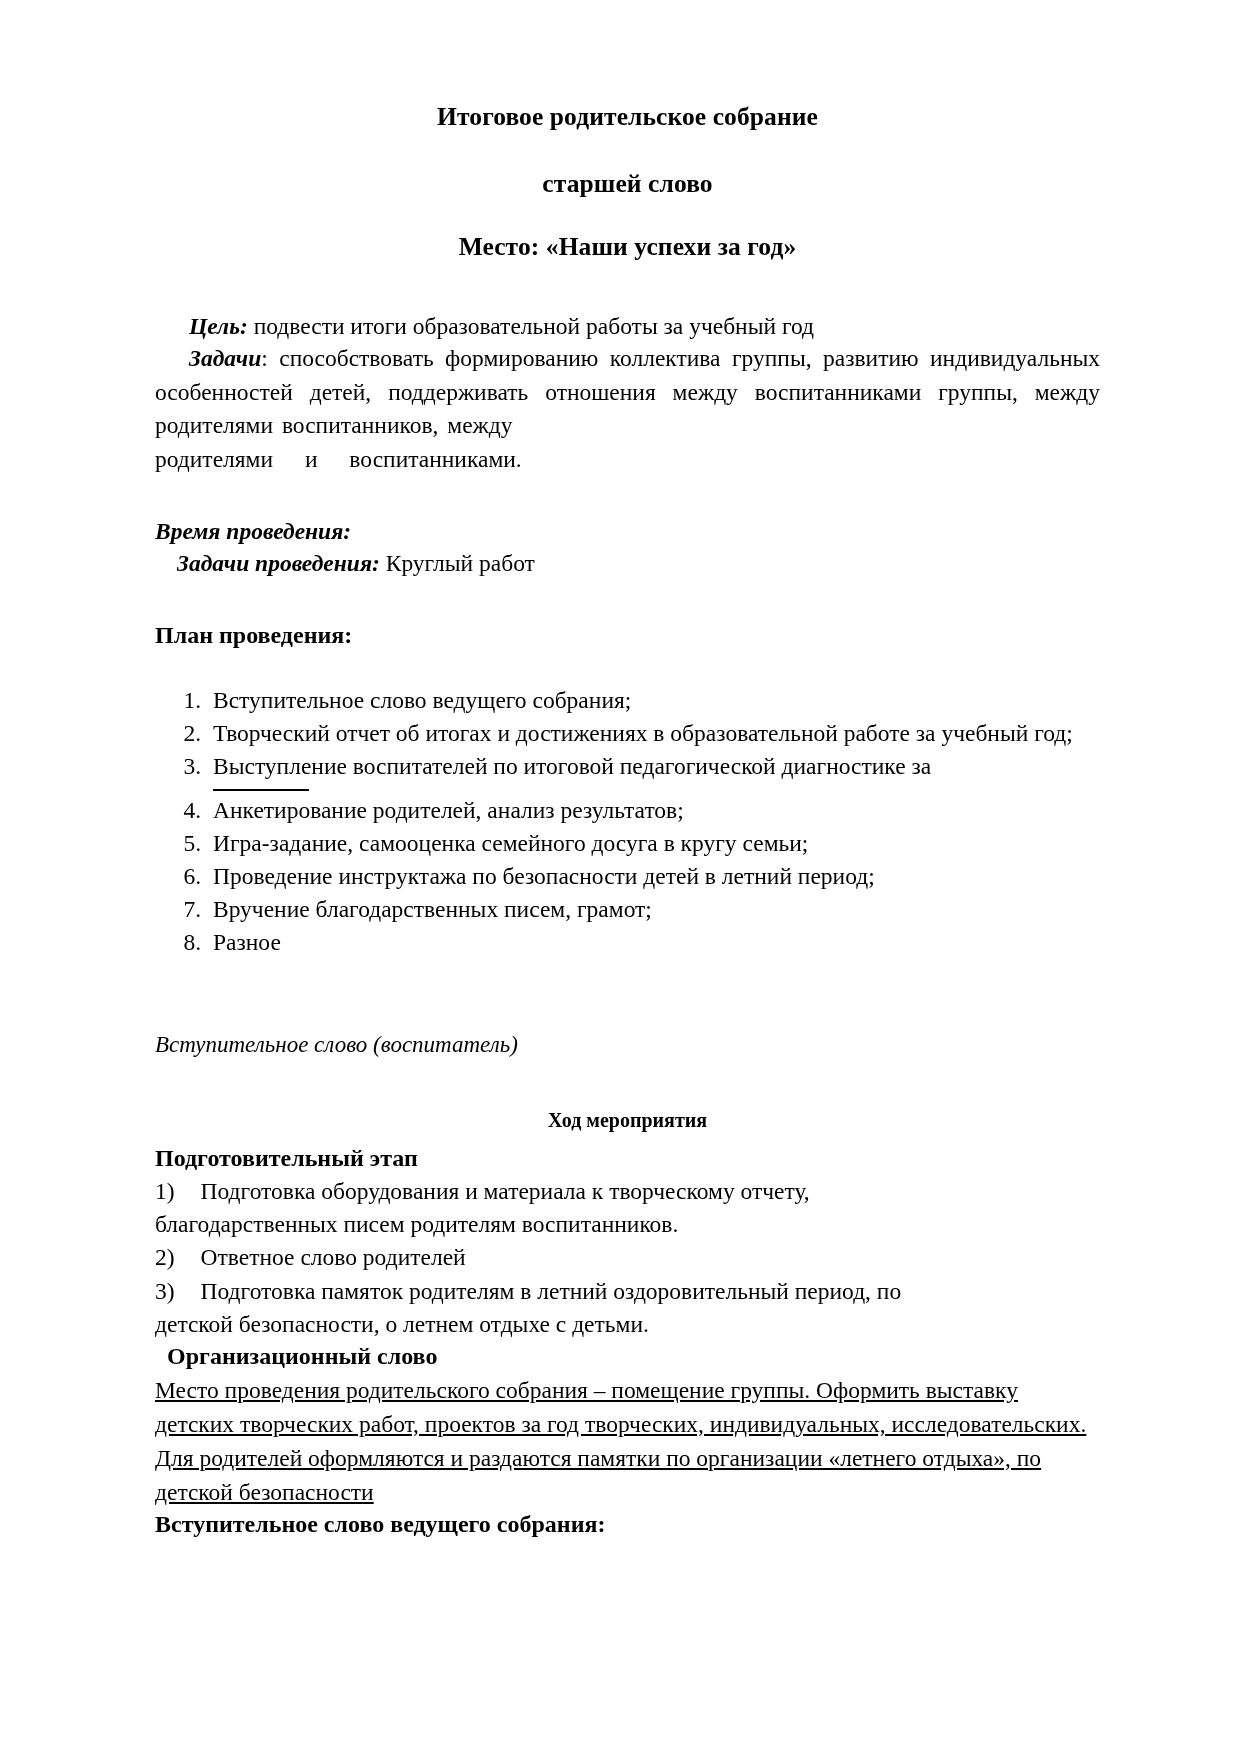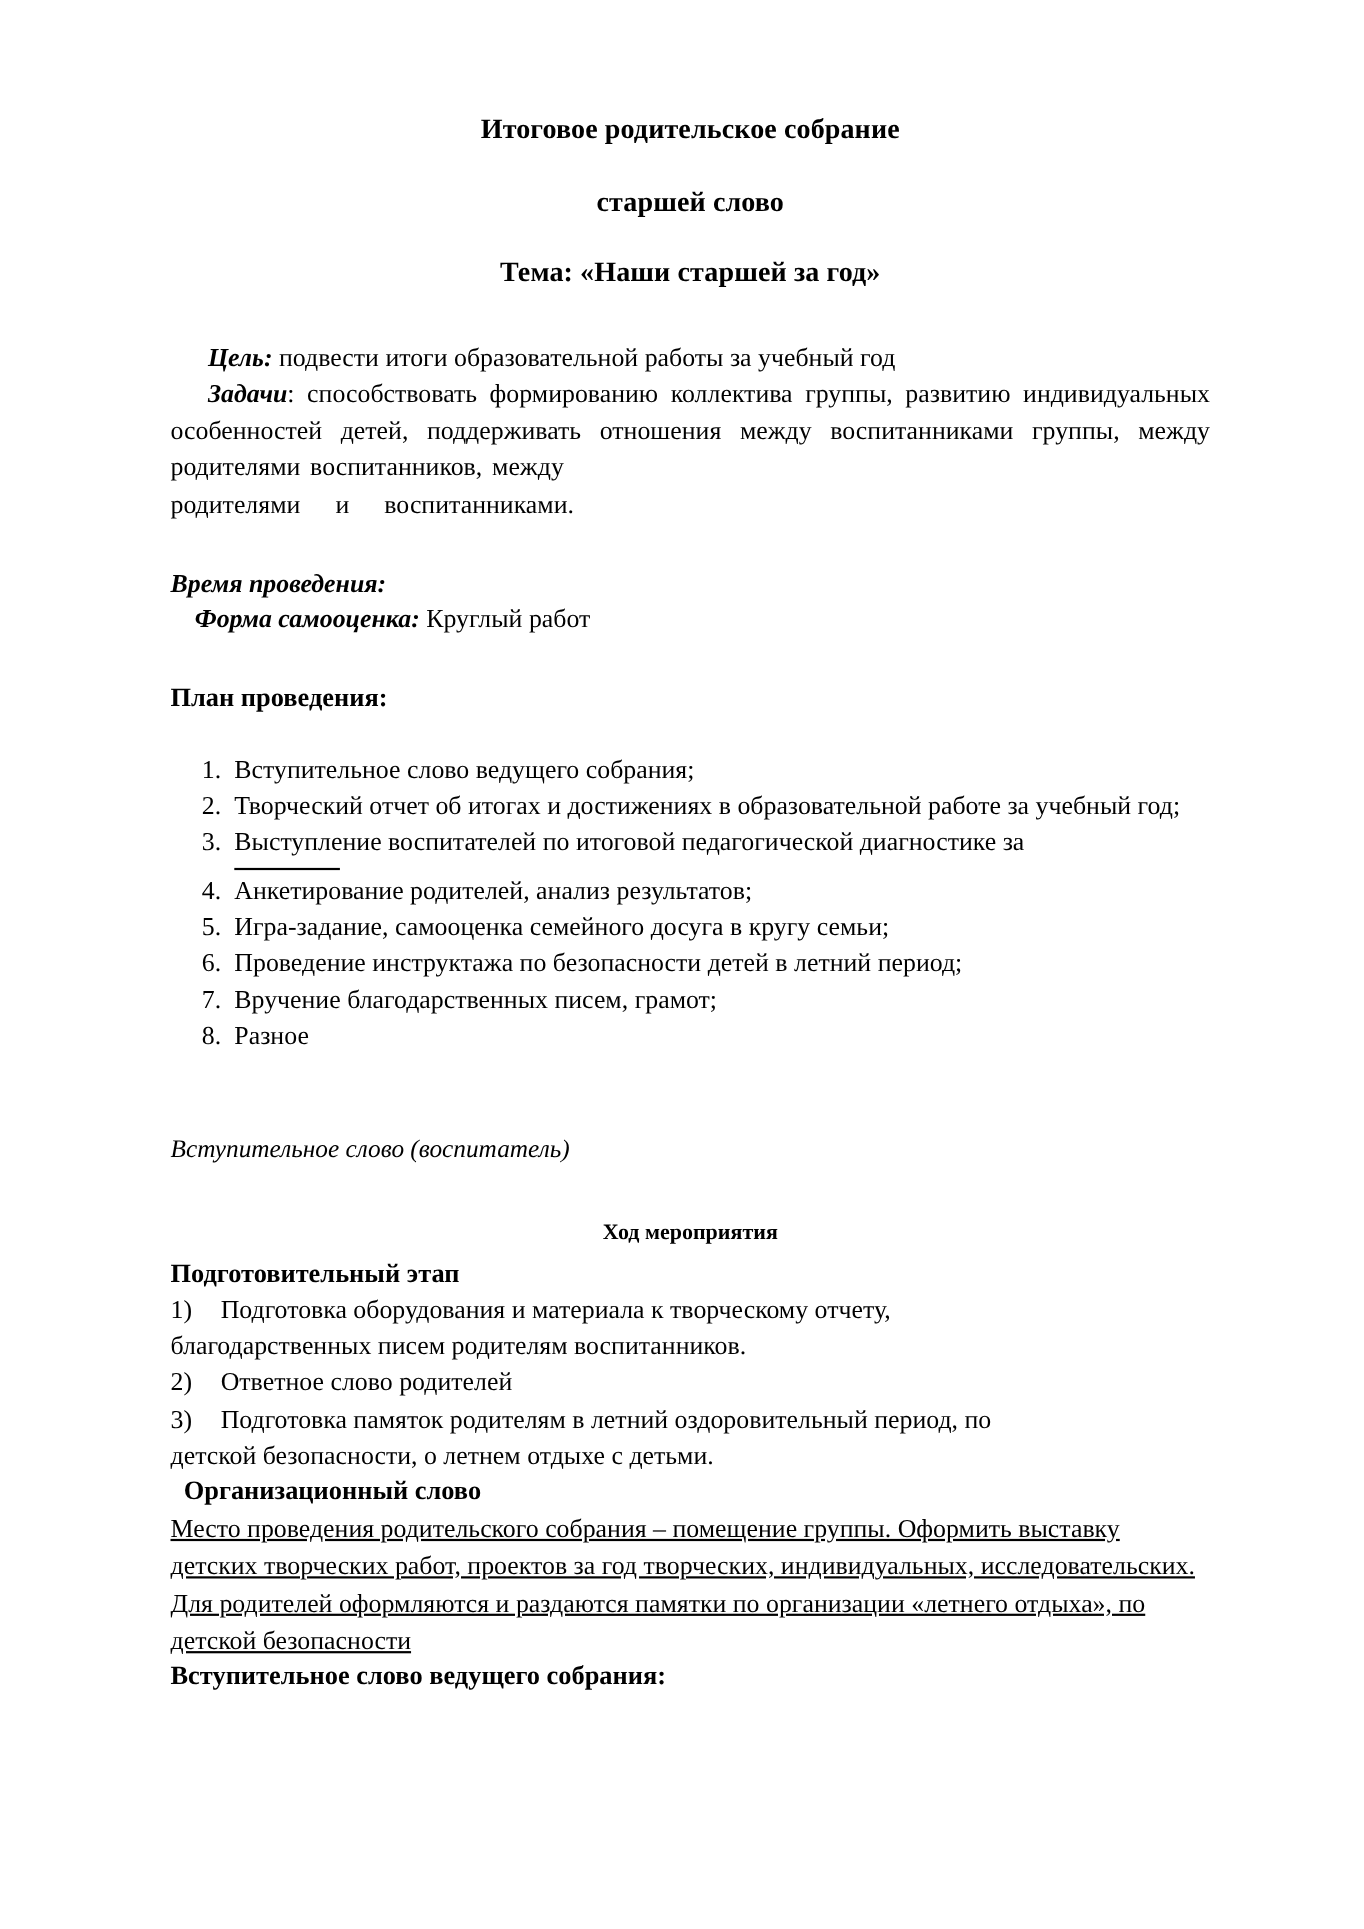--- a/index.html
+++ b/index.html
@@ -132,34 +132,34 @@
 </head>
 <body>
 
 <div class="page">
 
   <div class="title-block">
     <p class="doc-title">Итоговое родительское собрание</p>
     <div class="title-gap-1"></div>
     <p class="doc-title">старшей слово</p>
     <div class="title-gap-2"></div>
-    <p class="doc-title">Тема: «Наши старшей за год»</p>
+    <p class="doc-title">Место: «Наши успехи за год»</p>
   </div>
 
   <div class="sp-48"></div>
 
   <p class="p-goal"><span class="bi">Цель:</span><span> подвести итоги образовательной работы за учебный год</span></p>
 
   <p class="p-tasks"><span class="bi">Задачи</span><span>: способствовать формированию коллектива группы, развитию индивидуальных особенностей детей, поддерживать отношения между воспитанниками группы, между родителями воспитанников, между</span></p>
   <p class="p-tasks" style="text-indent:0"><span class="lastline">родителями и воспитанниками.</span></p>
 
   <div class="sp-40"></div>
 
   <p class="p-time"><span class="bi">Время проведения:</span><span></span></p>
-  <p class="p-form"><span class="bi">Форма самооценка:</span><span> Круглый работ</span></p>
+  <p class="p-form"><span class="bi">Задачи проведения:</span><span> Круглый работ</span></p>
 
   <div class="sp-40"></div>
 
   <p class="h-plan">План проведения:</p>
 
   <div class="sp-34"></div>
 
   <ol class="plan">
     <li>Вступительное слово ведущего собрания;</li>
     <li>Творческий отчет об итогах и достижениях в образовательной работе за учебный год;</li>

